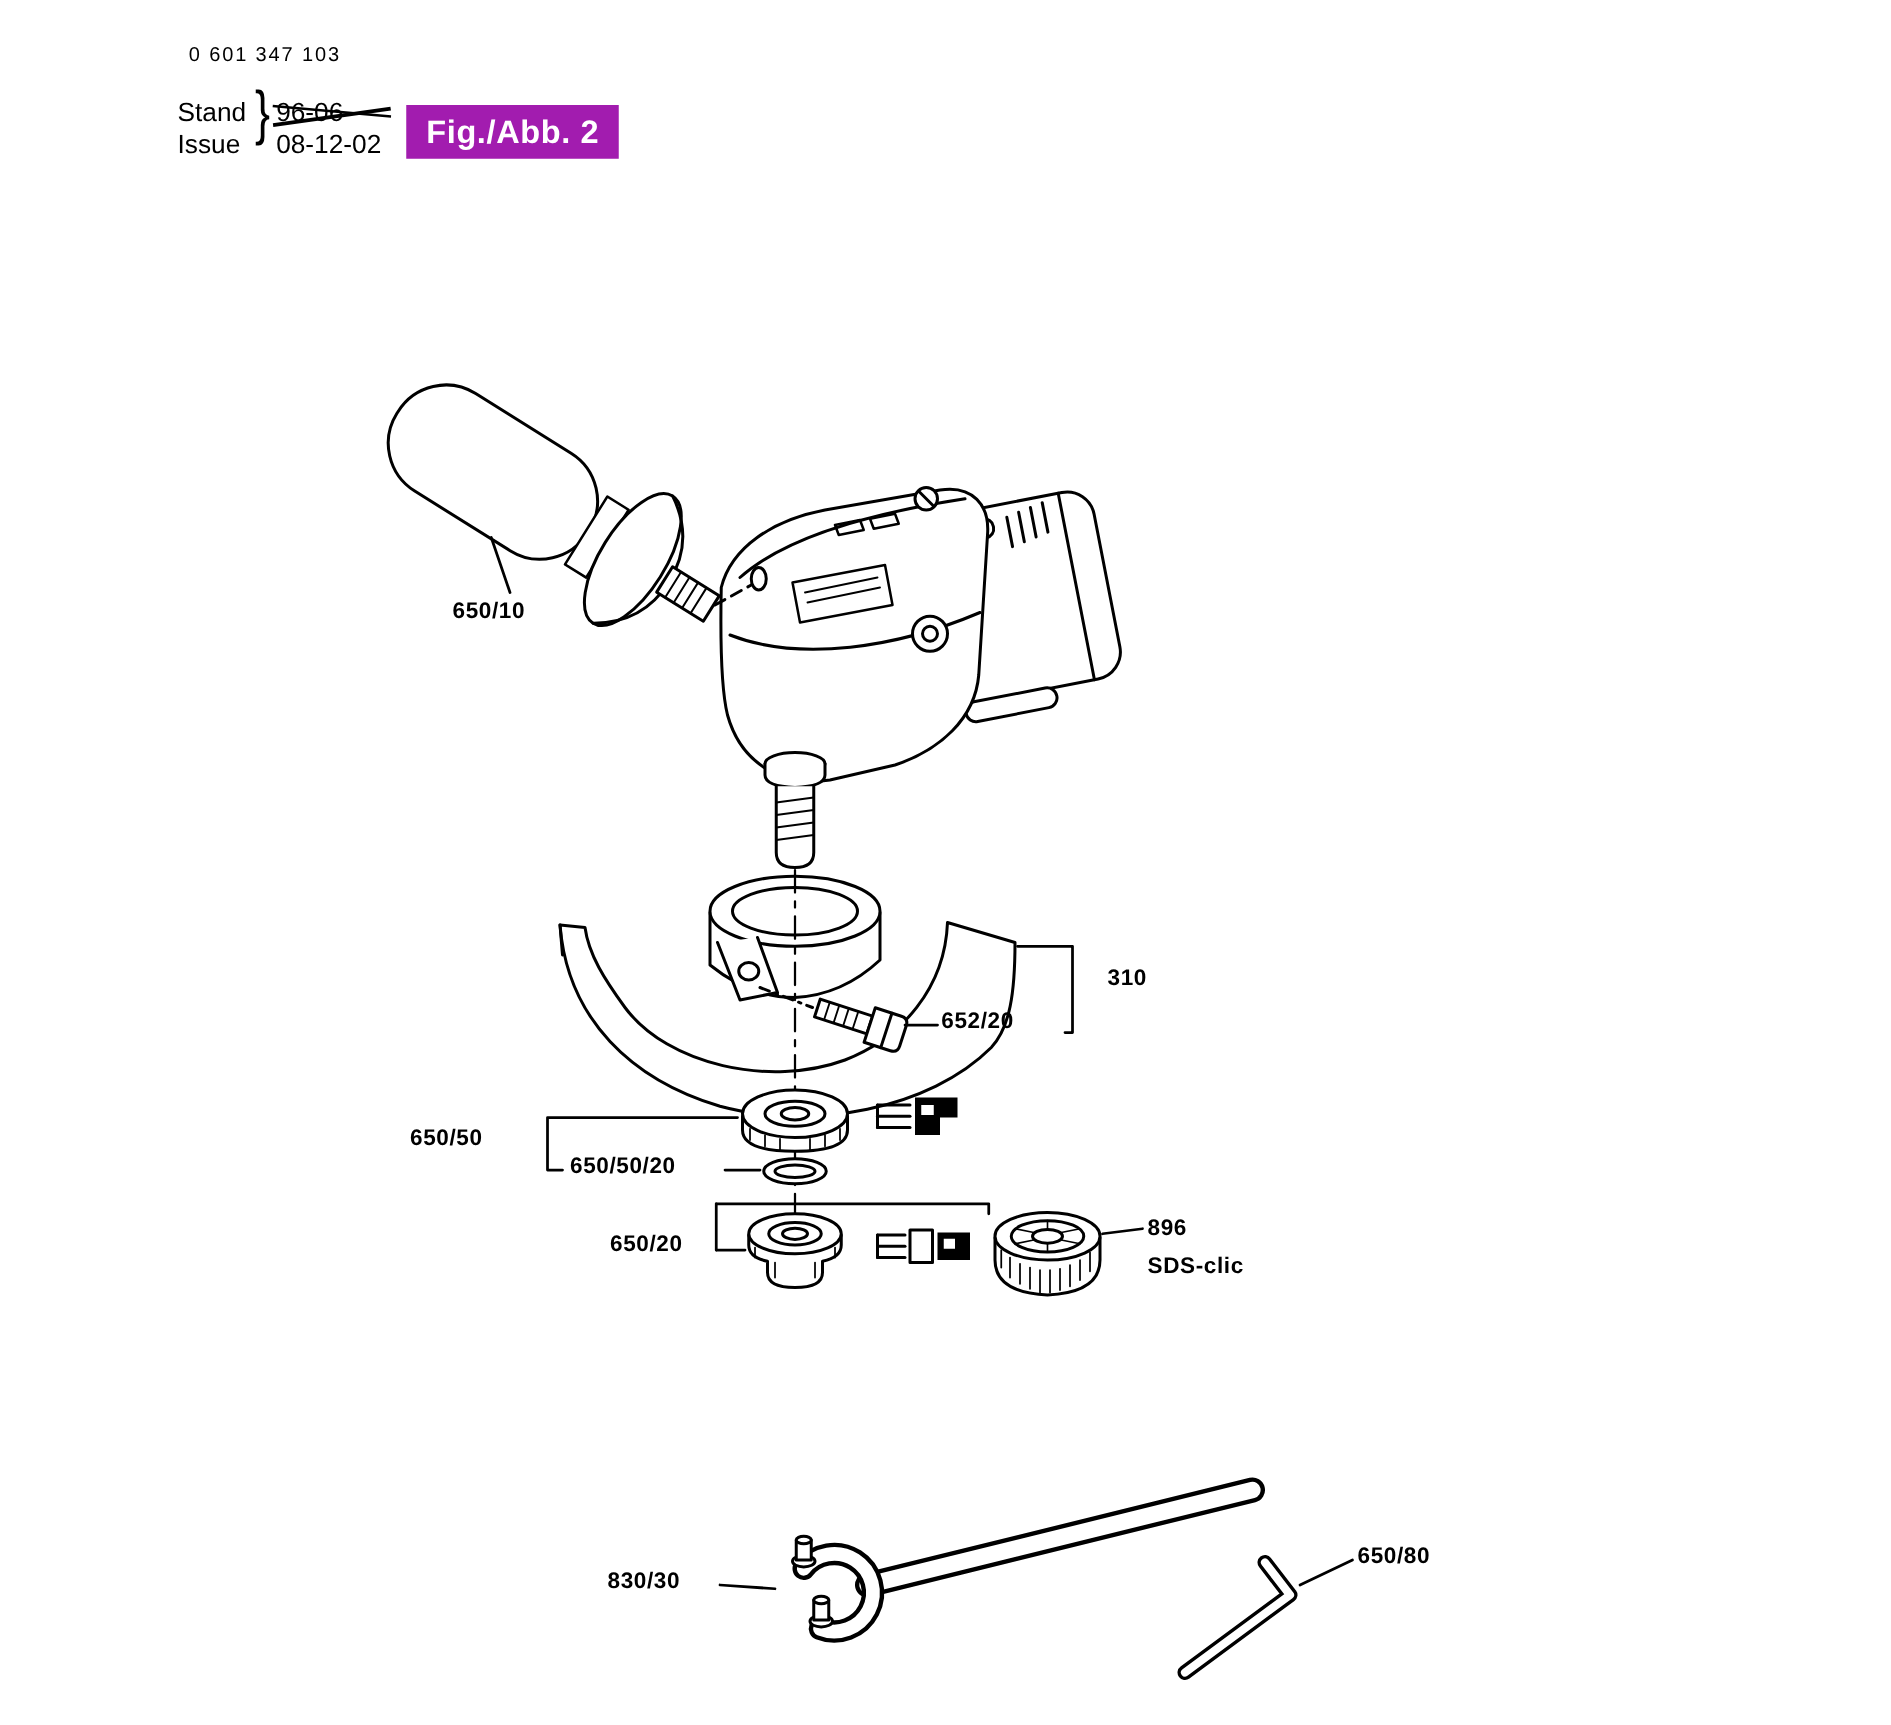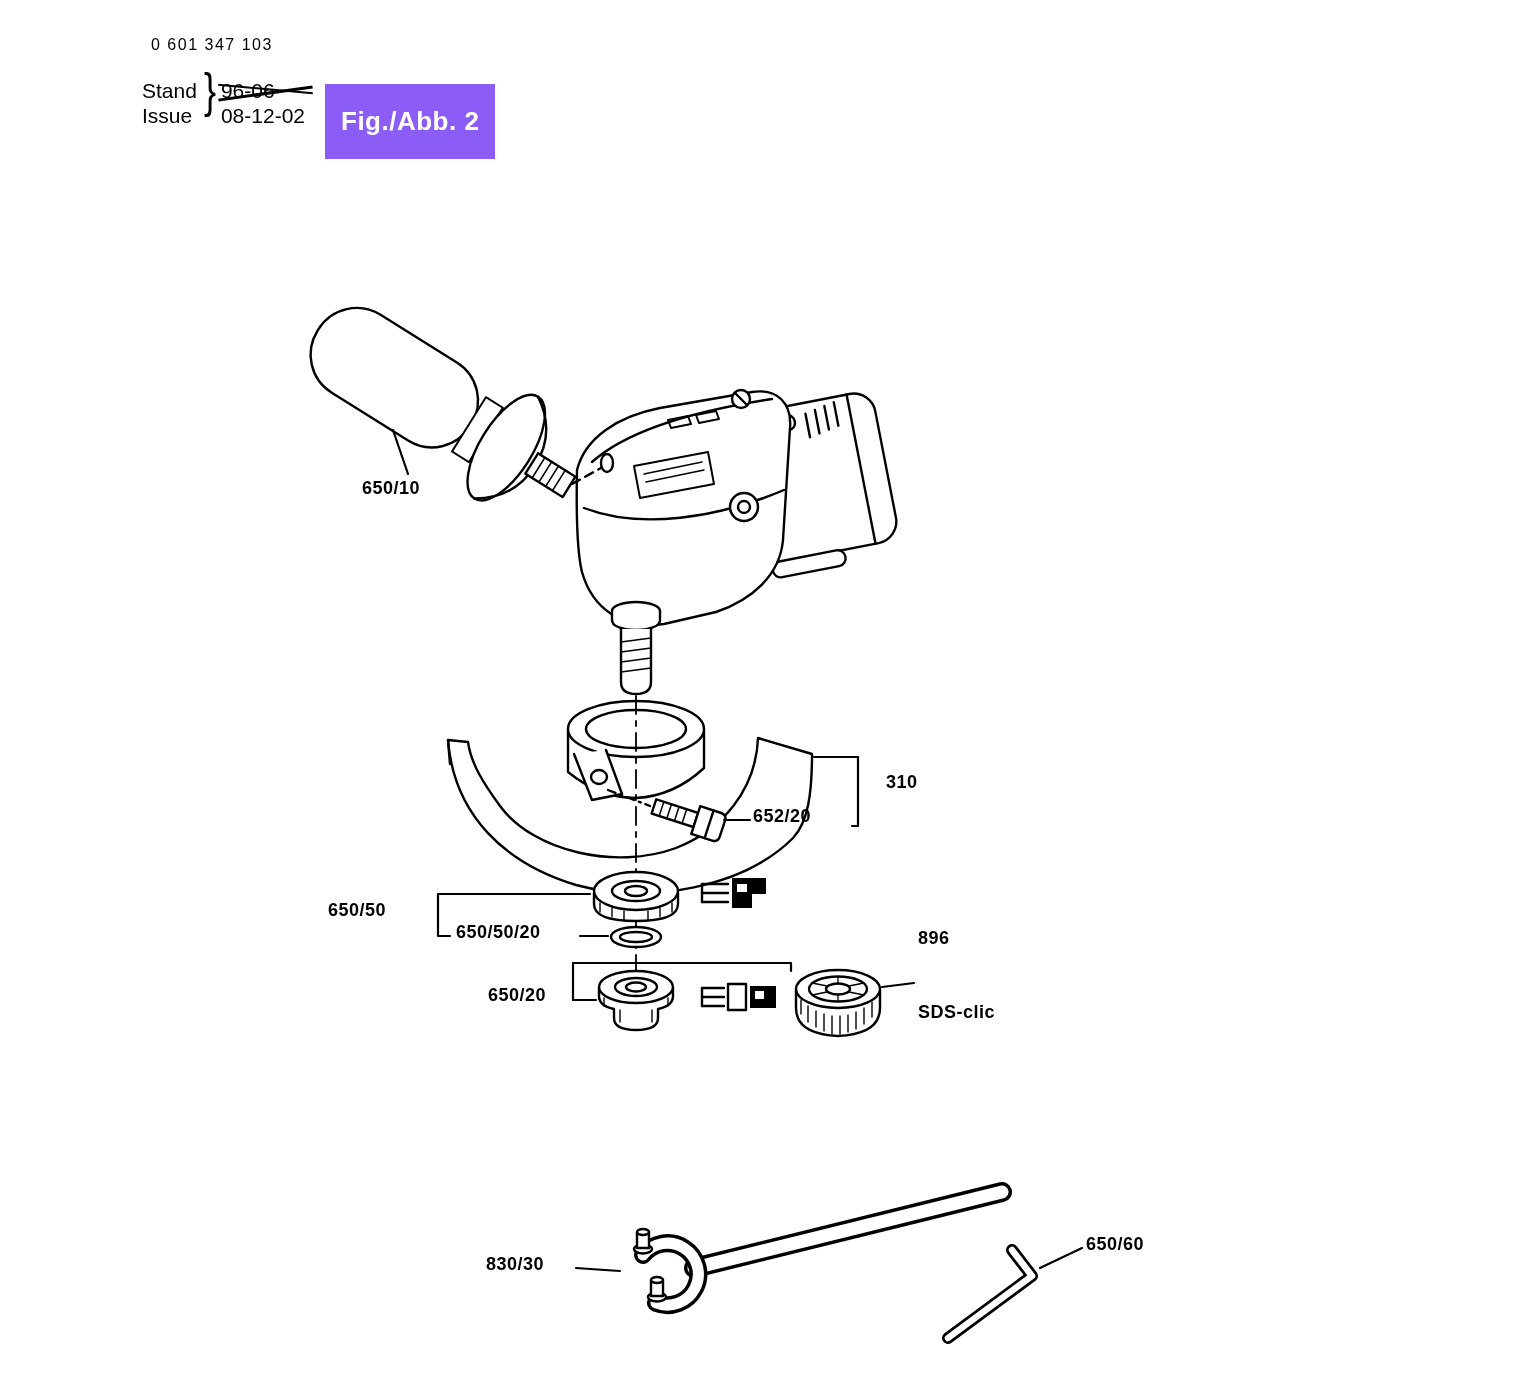--- a/index.html
+++ b/index.html
@@ -12,22 +12,22 @@
   svg{position:absolute;left:0;top:0}
 
   .doc-number{position:absolute;left:151px;top:36px;font-size:16px;letter-spacing:1.5px}
   .revision{position:absolute;left:142px;top:78px;display:flex;align-items:flex-start;font-size:21px;line-height:25px}
   .rev-labels,.rev-values{display:flex;flex-direction:column}
   .rev-brace{font-size:48px;font-weight:400;margin:0 3px 0 5px;transform:scaleX(.75)}
   .struck{position:relative;display:inline-block}
   .struck::before{content:"";position:absolute;left:-3px;right:-8px;top:55%;border-top:3px solid #000;transform:rotate(-8deg)}
   .struck::after{content:"";position:absolute;left:-3px;right:-8px;top:38%;border-top:2px solid #000;transform:rotate(5deg)}
   .fig-badge{
-    position:absolute;left:325px;top:84px;background:#8b5cf6;color:#fff;
-    font-weight:bold;font-size:26px;padding:22px 16px;letter-spacing:.5px
+    position:absolute;left:325px;top:84px;background:#a21caf;color:#fff;
+    font-weight:bold;font-size:26px;padding:6px 16px;letter-spacing:.5px
   }
   .callout{position:absolute;font-weight:bold;font-size:18px;white-space:nowrap;letter-spacing:.5px}
 </style>
 </head>
 <body>
 
 <div class="page">
 
   <div class="doc-number">0 601 347 103</div>
 
@@ -225,18 +225,18 @@
       </g>
     </g>
   </svg>
 
   <div class="callout" style="left:362px;top:478px">650/10</div>
   <div class="callout" style="left:886px;top:772px">310</div>
   <div class="callout" style="left:753px;top:806px">652/20</div>
   <div class="callout" style="left:328px;top:900px">650/50</div>
   <div class="callout" style="left:456px;top:922px">650/50/20</div>
   <div class="callout" style="left:488px;top:985px">650/20</div>
-  <div class="callout" style="left:918px;top:928px">896</div>
+  <div class="callout" style="left:918px;top:972px">896</div>
   <div class="callout" style="left:918px;top:1002px">SDS-clic</div>
   <div class="callout" style="left:486px;top:1254px">830/30</div>
-  <div class="callout" style="left:1086px;top:1234px">650/60</div>
+  <div class="callout" style="left:1086px;top:1234px">650/80</div>
 
 </div>
 
 </body></html>

